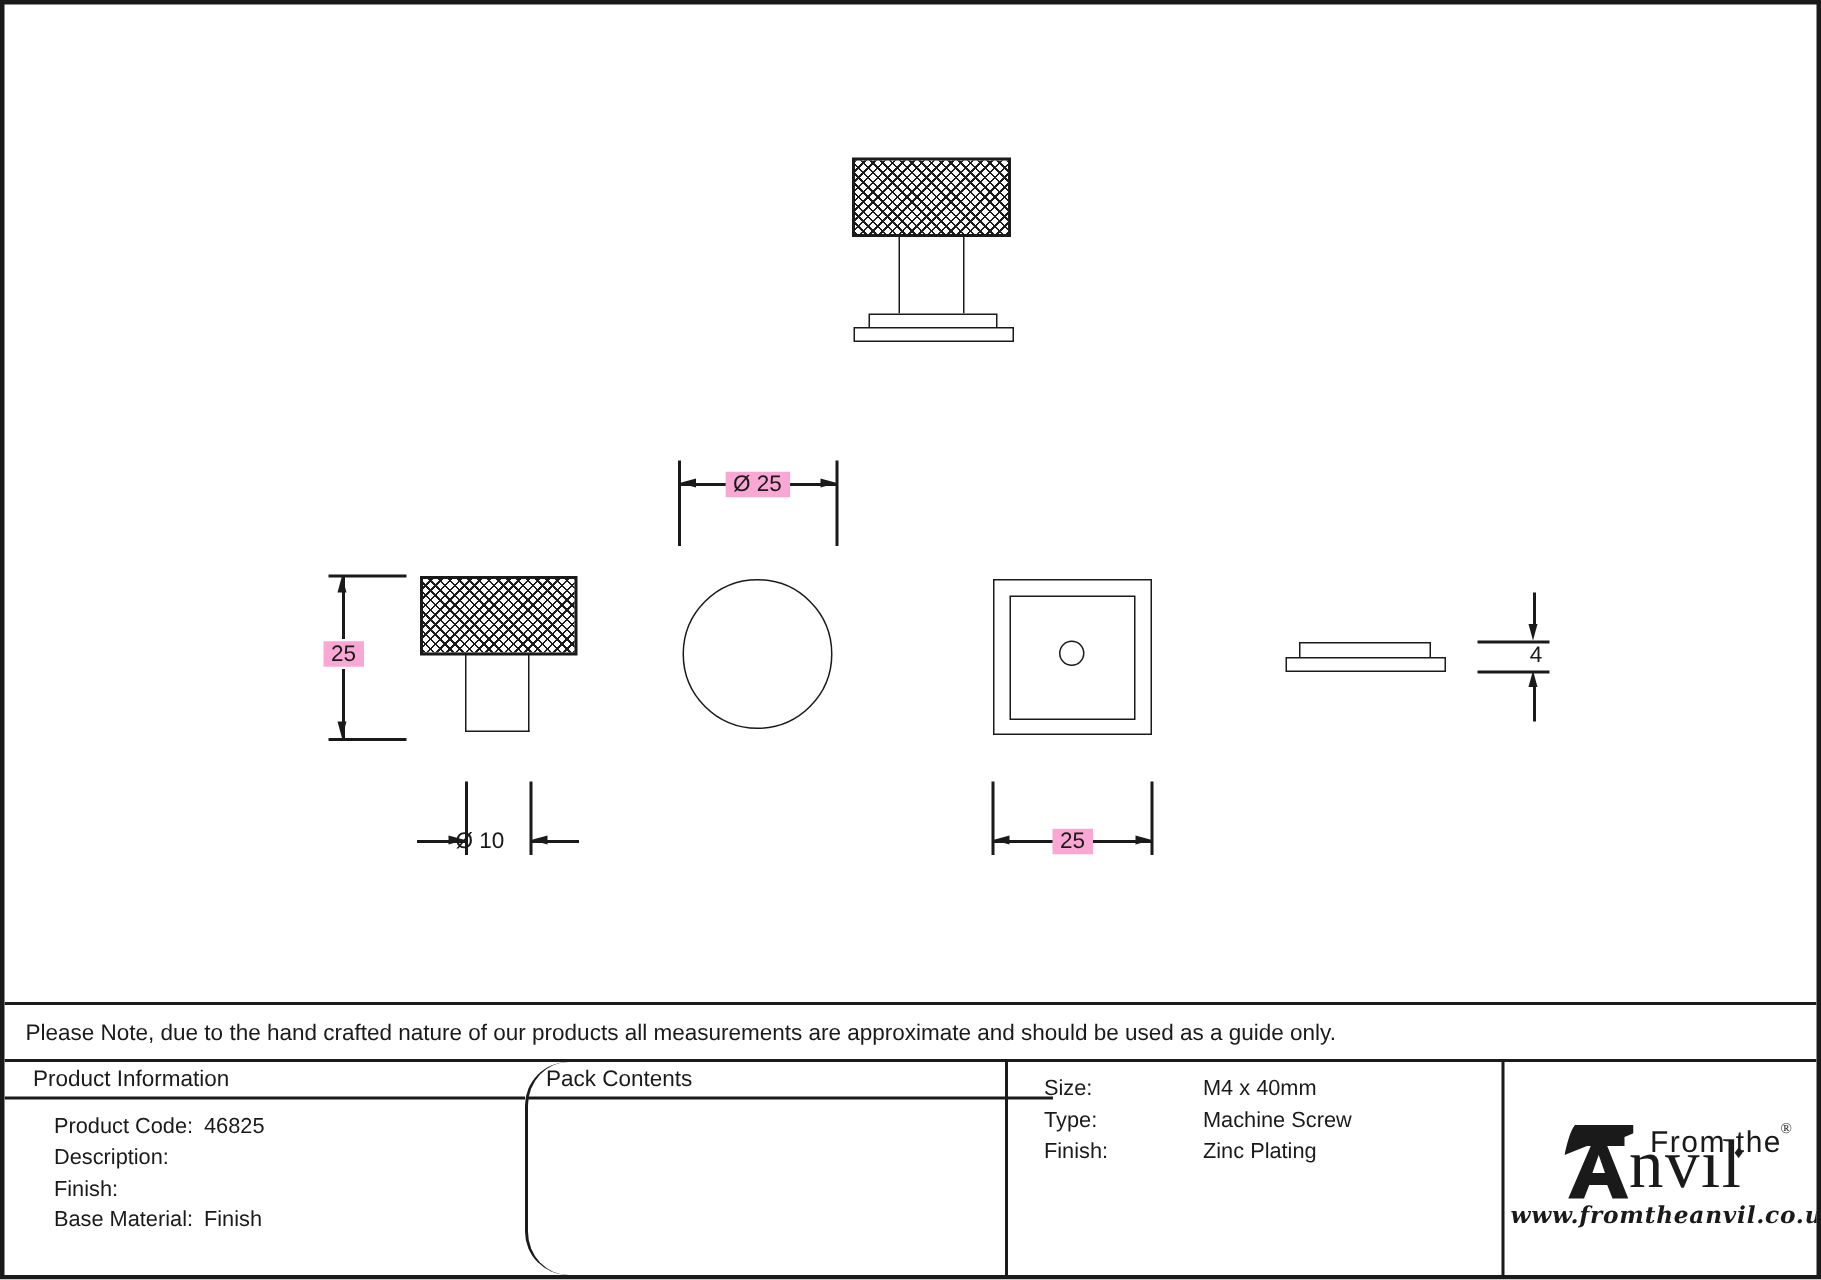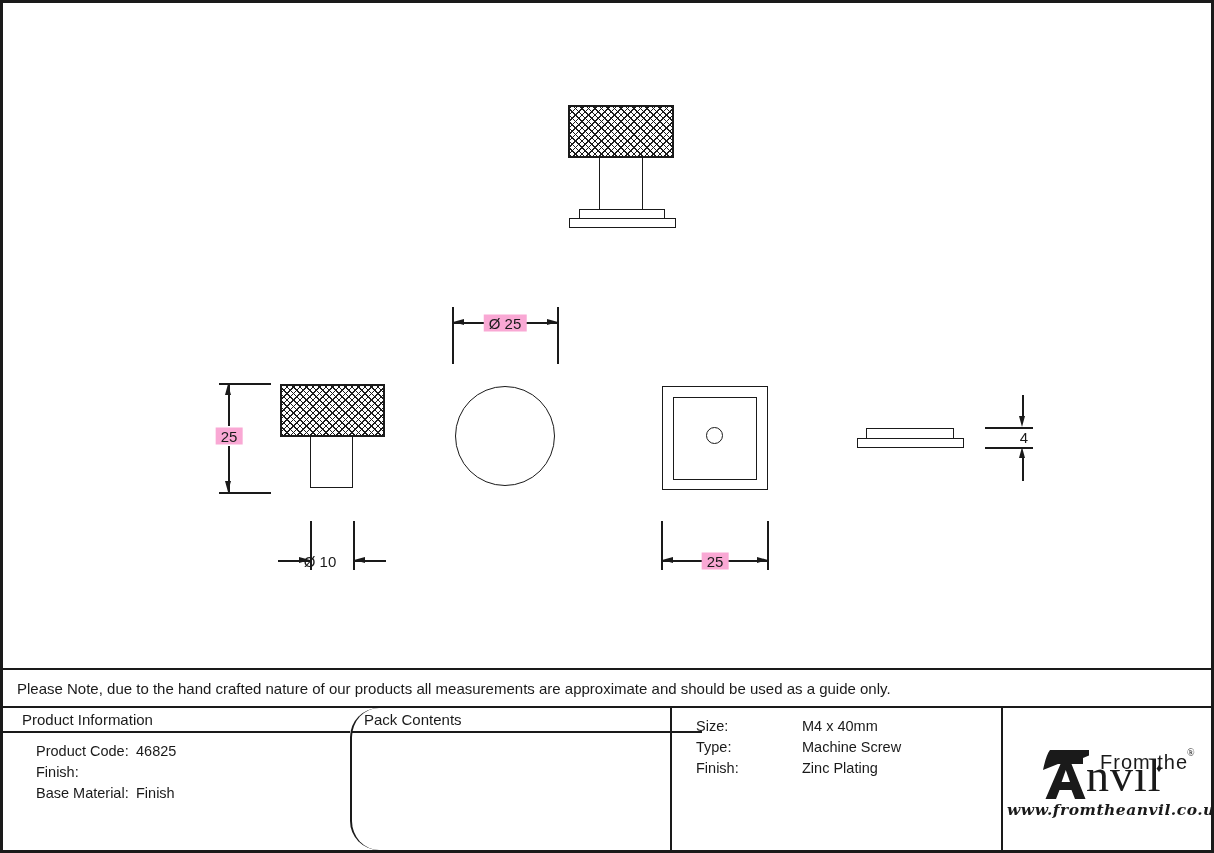--- a/index.html
+++ b/index.html
@@ -142,20 +142,21 @@
   <div class="spec-table">
 
     <div class="col col-product">
       <div class="th">Product Information</div>
       <div class="tb">
         <div class="kv">
           <span>Product Code:</span>
           <span>46825</span>
         </div>
         <div class="kv">
+          <span>Description:</span>
         </div>
         <div class="kv">
           <span>Finish:</span>
         </div>
         <div class="kv">
           <span>Base Material:</span>
           <span>Finish</span>
         </div>
       </div>
     </div>

